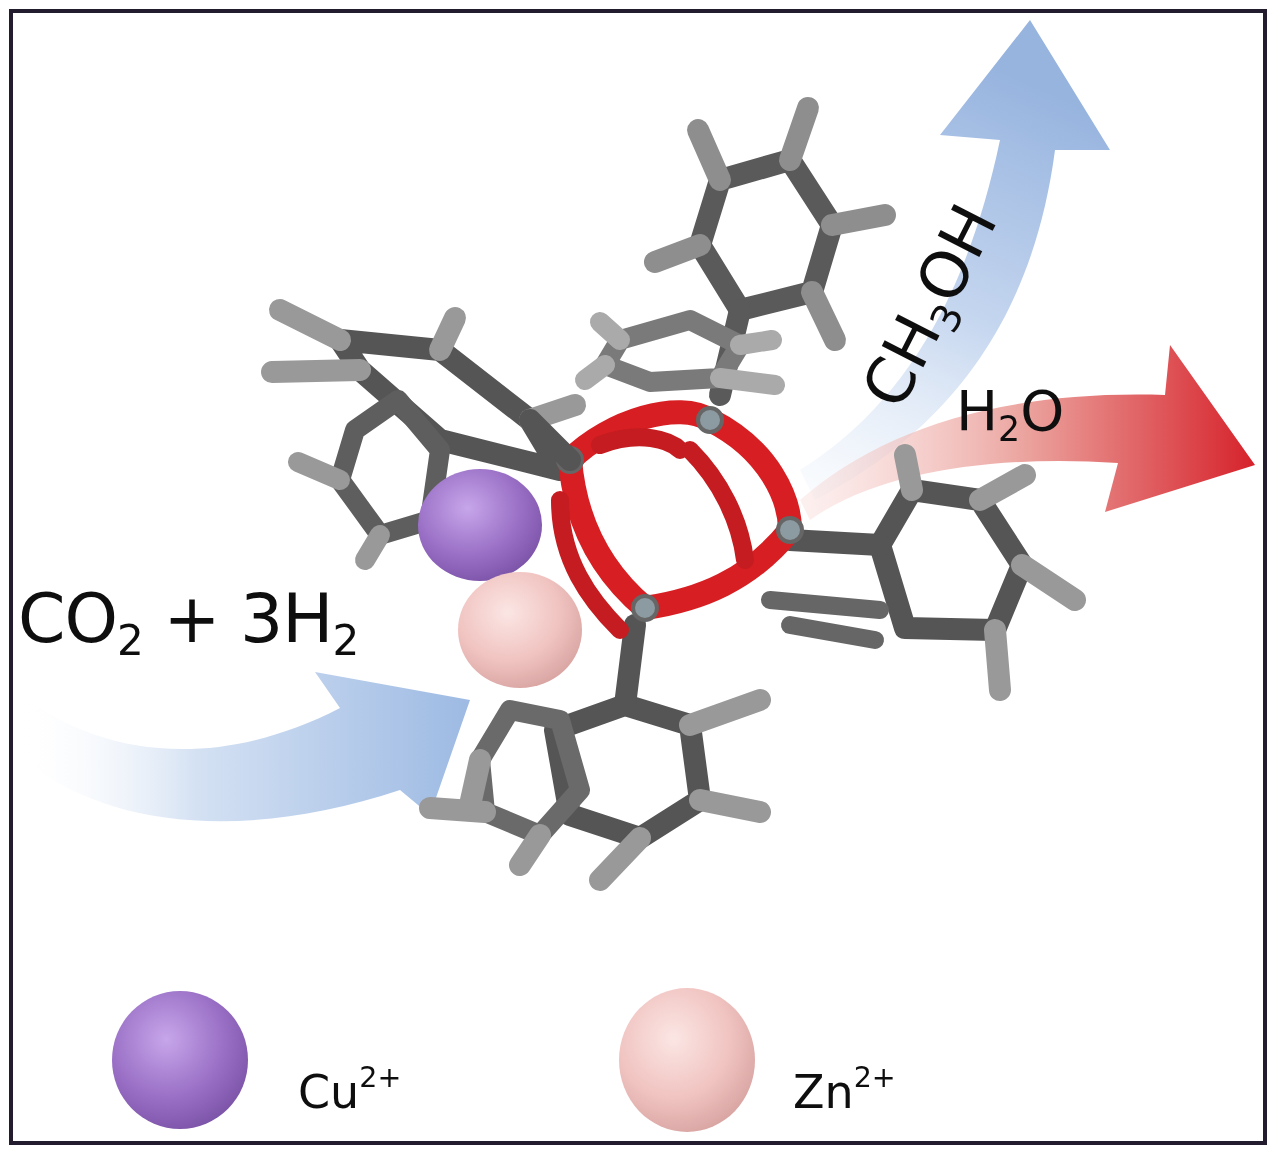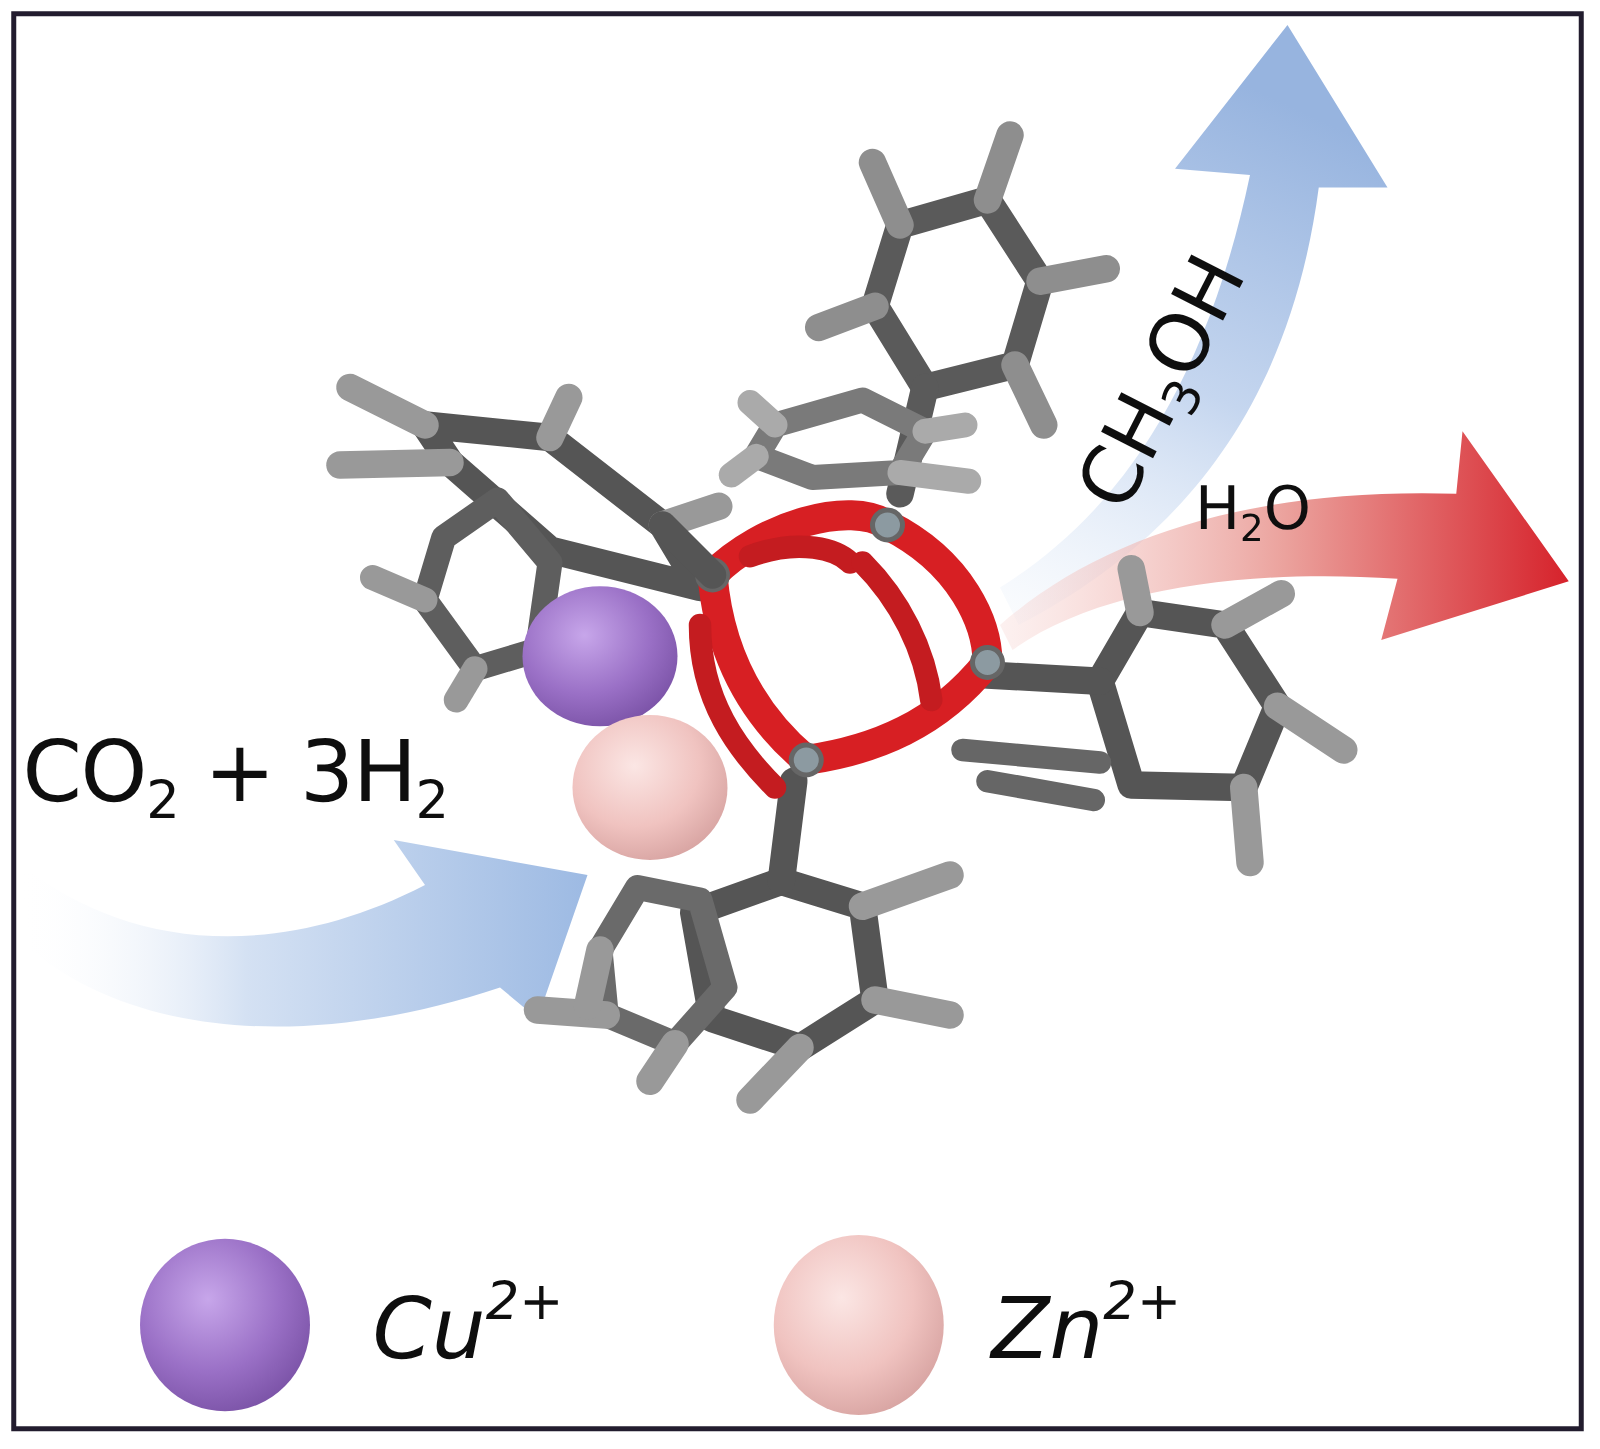--- a/index.html
+++ b/index.html
@@ -4,23 +4,23 @@
 <style>
   html, body { margin:0; padding:0; background:#ffffff; }
   body { width:1280px; height:1159px; position:relative; overflow:hidden; font-family:"DejaVu Sans", "Liberation Sans", sans-serif; }
   .frame { position:absolute; left:9px; top:9px; width:1250px; height:1128px; border:4px solid #221c2e; box-sizing:content-box; }
   svg.scene { position:absolute; left:0; top:0; width:1280px; height:1159px; }
   .label { position:absolute; color:#0e0e0e; font-family:"DejaVu Sans", sans-serif; white-space:nowrap; line-height:1; }
   .label sub, .label sup { font-size:0.62em; }
   .label sub { vertical-align:-0.32em; }
   .label sup { vertical-align:0.75em; }
   .reactant { left:18px; top:585px; font-size:68px; letter-spacing:-1px; }
-  .water { left:956px; top:383px; font-size:48px; }
+  .water { left:956px; top:383px; font-size:56px; }
   .methanol { left:852px; top:388px; font-size:64px; transform-origin:0 0; transform:rotate(-63deg); }
-  .legend-text { font-size:68px; top:1020px;font-style:italic; }
+  .legend-text { font-size:46px; top:1064px; }
   .cu-text { left:298px; }
   .zn-text { left:793px; }
 </style>
 </head>
 <body>
 
 <svg class="scene" viewBox="0 0 1280 1159" xmlns="http://www.w3.org/2000/svg">
   <defs>
     <linearGradient id="gBlueUp" x1="0" y1="1" x2="0.3" y2="0">
       <stop offset="0" stop-color="#e8f0fa" stop-opacity="0.2"></stop>

